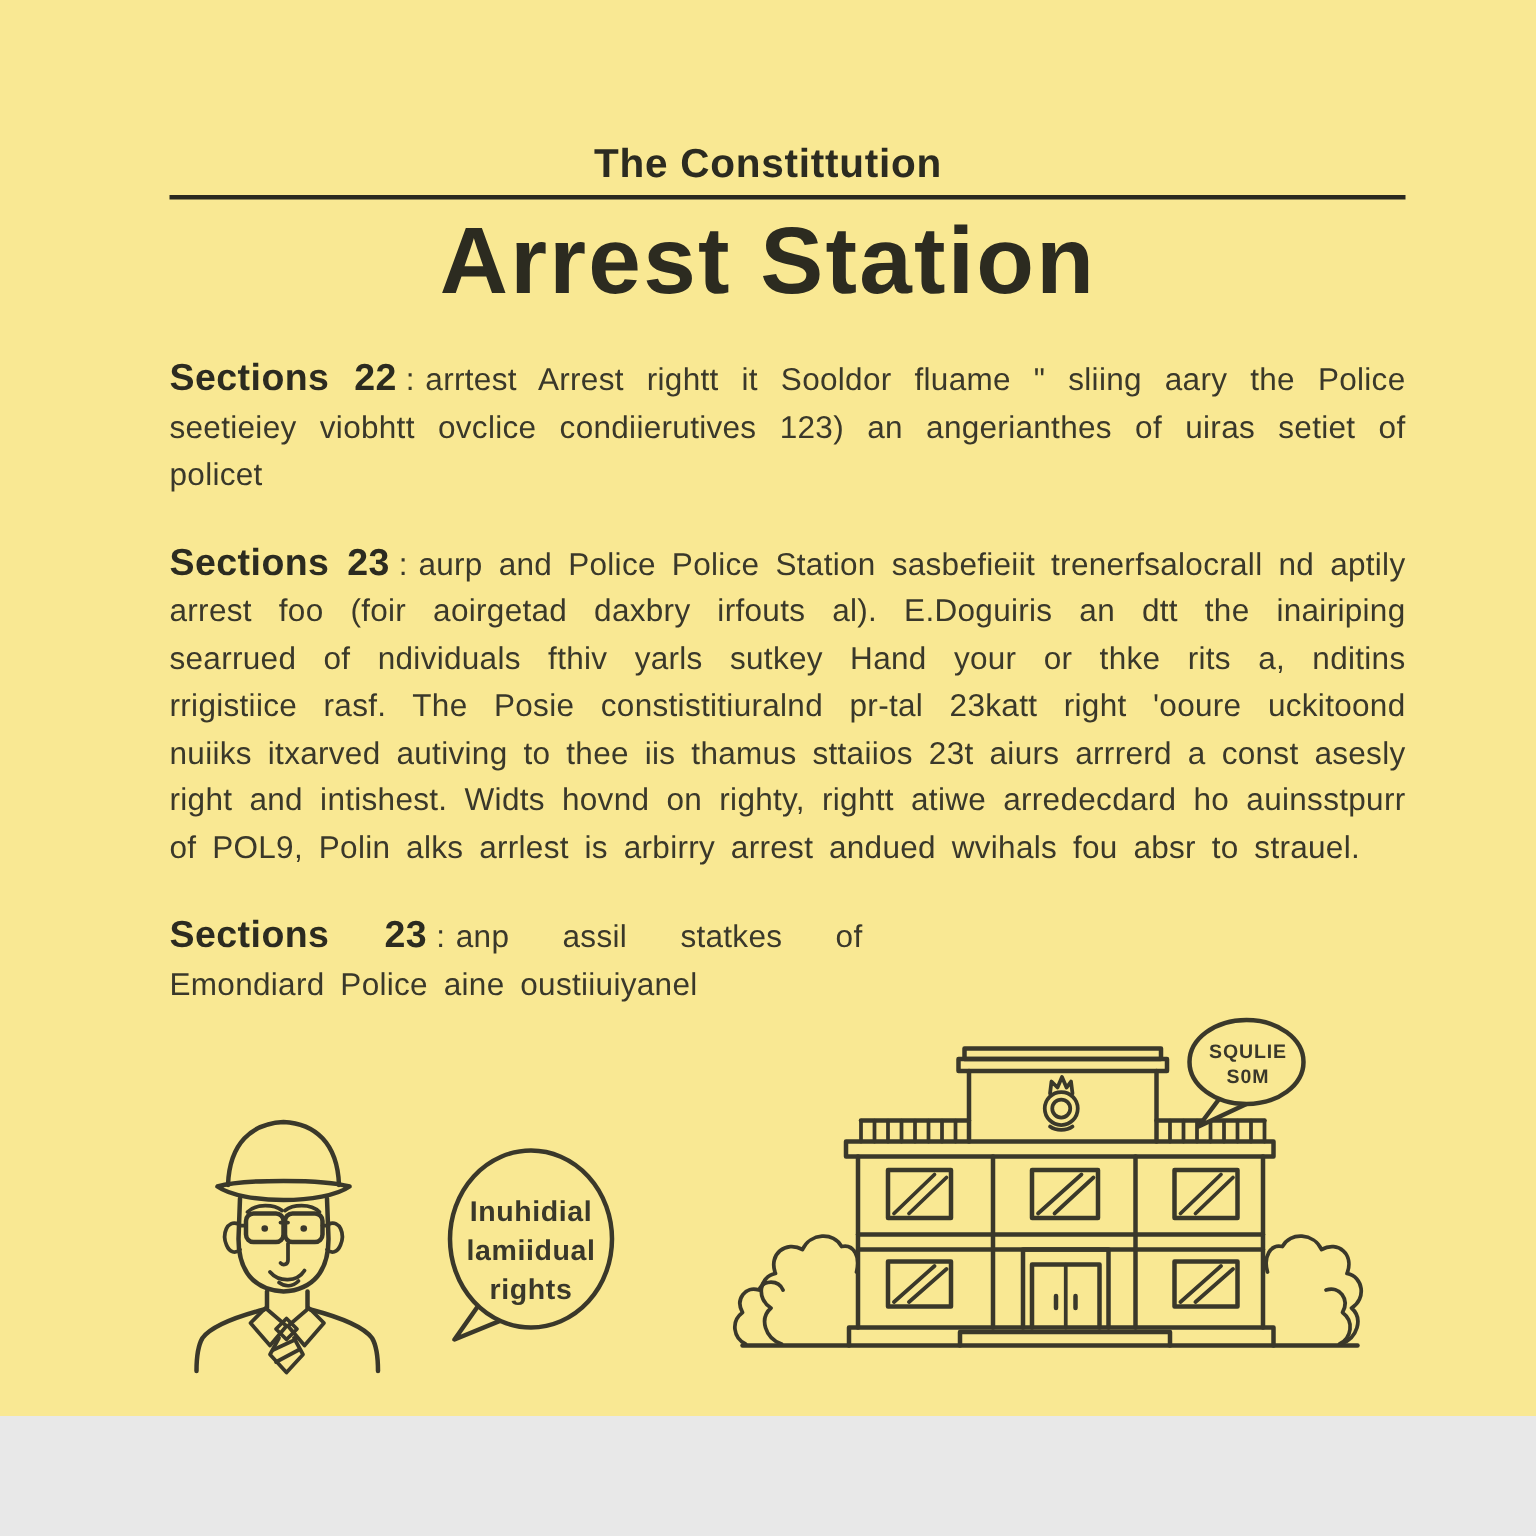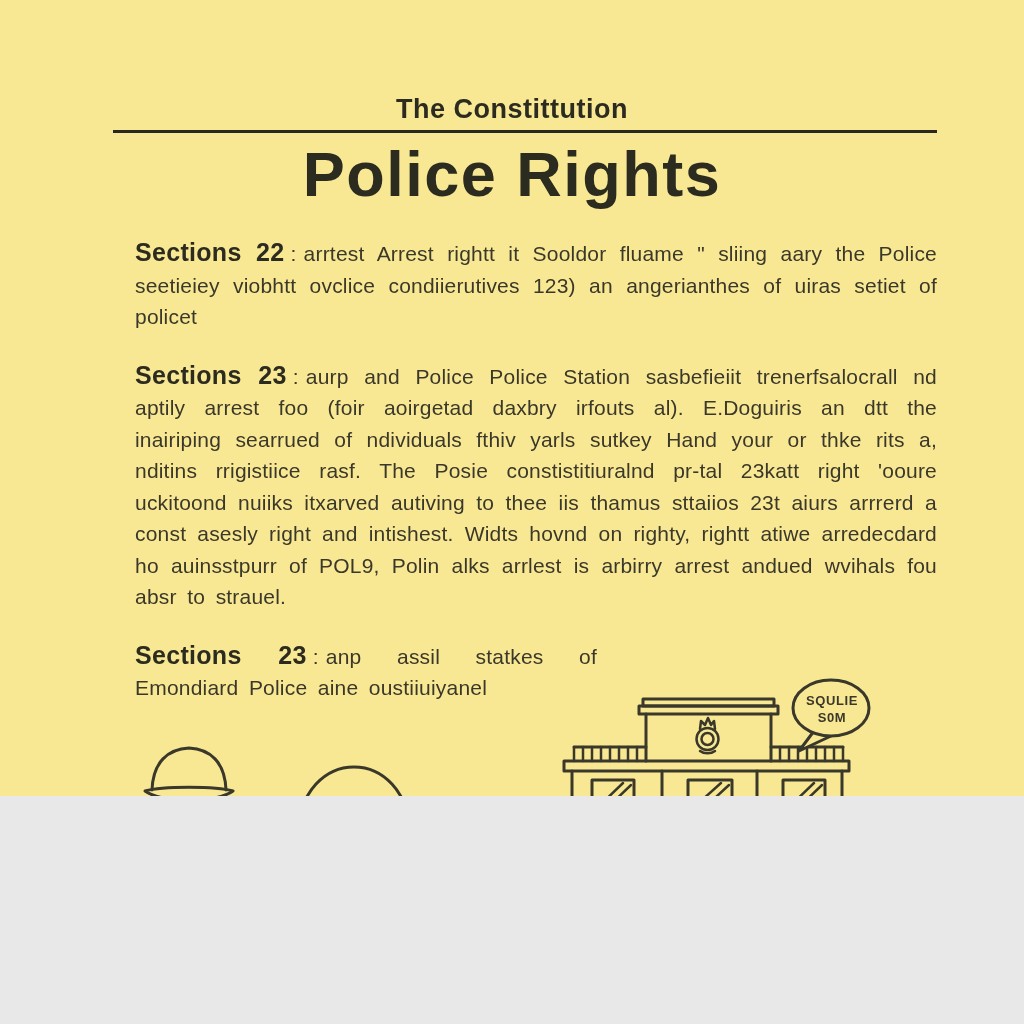--- a/index.html
+++ b/index.html
@@ -5,21 +5,21 @@
   :root{
     --background:#F9E893;
     --ink:#3A382A;
     --title:#2C2B20;
     --rule:#2A2920;
   }
   *{margin:0;padding:0;box-sizing:border-box;}
   html,body{background:#e8e8e8;}
   .page{
     position:relative;
-    width:1024px;height:796px;
+    width:1024px;height:944px;
     margin:0 auto;
     background:var(--background,#F9E893);
     color:var(--ink,#3A382A);
     font-family:"Liberation Sans","DejaVu Sans",sans-serif;
     overflow:hidden;
   }
   .header{padding-top:94px;}
   .kicker{
     text-align:center;
     font-size:27px;
@@ -40,21 +40,20 @@
     margin-top:5px;
     color:var(--title,#2C2B20);
   }
   .content{
     padding:27px 87px 0 113px;
     font-size:21px;
     line-height:31.5px;
     text-align:justify;
     word-spacing:4.5px;
     letter-spacing:.2px;
-    margin-left:22px;
   }
   .para{margin-bottom:27px;}
   .para--narrow{width:462px;margin-bottom:0;}
   .lead{
     font-size:25px;
     font-weight:bold;
     letter-spacing:.3px;
     color:var(--title,#2C2B20);
   }
   .colon{margin:0 7px 0 6px;}
@@ -79,21 +78,21 @@
   .bubble-text--sm{font-size:13px;letter-spacing:.6px;}
 </style>
 </head>
 <body>
 
 <div class="page">
 
   <div class="header">
     <div class="kicker">The Constittution</div>
     <hr class="rule">
-    <div class="title">Police Rights</div>
+    <div class="title">Arrest Station</div>
   </div>
 
   <div class="content">
     <p class="para"><span class="lead">Sections 22</span><span class="colon">:</span><span>arrtest Arrest rightt it Sooldor fluame " sliing aary the Police seetieiey viobhtt ovclice condiierutives 123) an angerianthes of uiras setiet of policet</span></p>
     <p class="para"><span class="lead">Sections 23</span><span class="colon">:</span><span>aurp and Police Police Station sasbefieiit trenerfsalocrall nd aptily arrest foo (foir aoirgetad daxbry irfouts al). E.Doguiris an dtt the inairiping searrued of ndividuals fthiv yarls sutkey Hand your or thke rits a, nditins rrigistiice rasf. The Posie constistitiuralnd pr-tal 23katt right 'ooure uckitoond nuiiks itxarved autiving to thee iis thamus sttaiios 23t aiurs arrrerd a const asesly right and intishest. Widts hovnd on righty, rightt atiwe arredecdard ho auinsstpurr of POL9, Polin alks arrlest is arbirry arrest andued wvihals fou absr to strauel.</span></p>
     <p class="para para--narrow"><span class="lead">Sections 23</span><span class="colon">:</span><span>anp assil statkes of Emondiard Police aine oustiiuiyanel</span></p>
   </div>
 
   <svg class="art" viewBox="0 0 1024 1024" aria-hidden="true">
 

